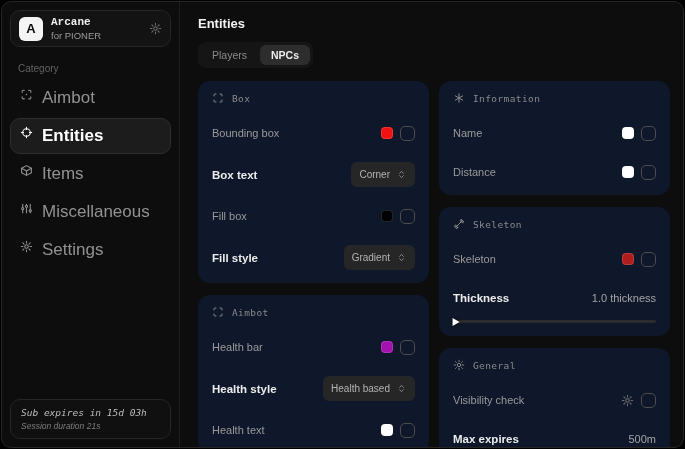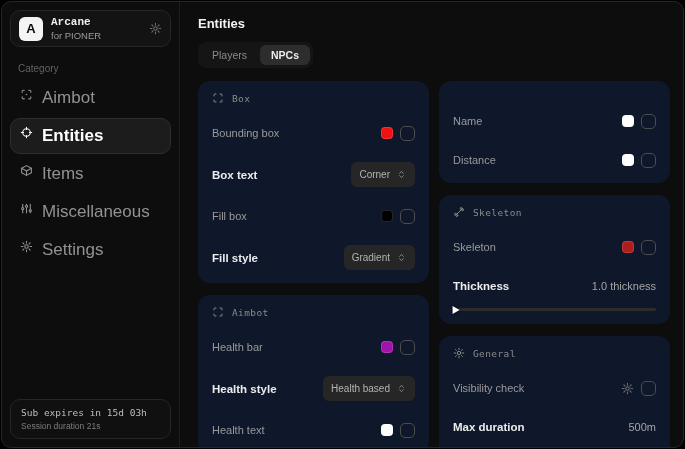--- a/index.html
+++ b/index.html
@@ -15,21 +15,21 @@
         display:flex;align-items:center;justify-content:center;font-size:13px;}
   .brand-title{font-size:11px;font-weight:700;color:#f0f0f0;line-height:1.2;font-family:Liberation Mono, monospace;}
   .brand-sub{font-size:9.5px;color:#9a9a9a;margin-top:1px;}
   .brand-gear{margin-left:auto;color:#6f6f6f;display:flex;align-items:center;cursor:pointer;}
   .cat{font-size:10px;color:#626262;margin:16px 0 6px 8px;}
   .nav{display:flex;flex-direction:column;gap:2px;}
   .nav-item{display:flex;align-items:flex-start;gap:9px;padding:7px 9px;border-radius:10px;color:#929292;
             font-size:17px;border:1px solid transparent;cursor:pointer;}
   .nav-item.sel{background:#1c1c1c;border-color:#2e2e2e;color:#ffffff;font-weight:600;}
   .nav-item .nicon{display:flex;align-items:center;color:inherit;}
-  .footer{margin-top:auto;border:1px solid #262626;border-radius:10px;padding:7px 10px;background:#101010;}
+  .footer{margin-top:auto;border:1px solid #262626;border-radius:10px;padding:7px 10px;background:#101010;font-style:italic;}
   .f1{font-family:"DejaVu Sans Mono",monospace;font-size:9.5px;color:#bdbdbd;white-space:nowrap;}
   .f2{font-size:8.5px;color:#7d7d7d;margin-top:3px;}
   
   .main{flex:1;box-sizing:border-box;padding:14px 13px 12px 18px;overflow:hidden;}
   .title{margin:0;font-size:13px;font-weight:700;color:#f2f2f2;}
   .tabs{display:inline-flex;gap:2px;background:#151515;border-radius:8px;padding:3px;margin-top:11px;}
   .tab{padding:4px 11px;font-size:10.5px;color:#8a8a8a;border-radius:6px;cursor:pointer;}
   .tab.active{background:#2d2d2d;color:#ededed;font-weight:600;}
   .cols{display:flex;gap:10px;margin-top:13px;align-items:flex-start;}
   .col{flex:1;display:flex;flex-direction:column;gap:12px;min-width:0;}
@@ -257,20 +257,28 @@
                     <path d="M12 2.5v3M12 18.5v3M2.5 12h3M18.5 12h3M5.3 5.3l2.1 2.1M16.6 16.6l2.1 2.1M18.7 5.3l-2.1 2.1M7.4 16.6l-2.1 2.1"></path>
                   </svg>
                 </span>
                 <span class="checkbox"></span>
               </div>
             </div>
           </div>
         </div>
         <div class="col">
           <div class="card">
+            <div class="card-head">
+              <span style="display: flex; align-items: center;">
+                <svg width="12" height="12" viewBox="0 0 24 24" fill="none" stroke="currentColor" stroke-width="2" stroke-linecap="round" stroke-linejoin="round">
+                  <path d="M12 3.5v17M4.6 7.7l14.8 8.6M19.4 7.7L4.6 16.3"></path>
+                </svg>
+              </span>
+              <span class="card-title">Information</span>
+            </div>
             <div class="row">
               <span class="row-label">Name</span>
               <div class="ctrls">
                 <span class="swatch" style="background: rgb(255, 255, 255);"></span>
                 <span class="checkbox"></span>
               </div>
             </div>
             <div class="row">
               <span class="row-label">Distance</span>
               <div class="ctrls">
@@ -326,21 +334,21 @@
                 <span class="gear-sm" style="display: flex; align-items: center;">
                   <svg width="13" height="13" viewBox="0 0 24 24" fill="none" stroke="currentColor" stroke-width="2" stroke-linecap="round" stroke-linejoin="round">
                     <circle cx="12" cy="12" r="3.2"></circle>
                     <path d="M12 2.5v3M12 18.5v3M2.5 12h3M18.5 12h3M5.3 5.3l2.1 2.1M16.6 16.6l2.1 2.1M18.7 5.3l-2.1 2.1M7.4 16.6l-2.1 2.1"></path>
                   </svg>
                 </span>
                 <span class="checkbox"></span>
               </div>
             </div>
             <div class="row">
-              <span class="row-label em">Max duration</span>
+              <span class="row-label em">Max expires</span>
               <div class="ctrls">
                 <span class="row-value">500m</span>
               </div>
             </div>
             <div class="slider">
               <div class="fill" style="width: 52%;"></div>
               <div class="thumb" style="left: 52%;"></div>
             </div>
           </div>
         </div>

